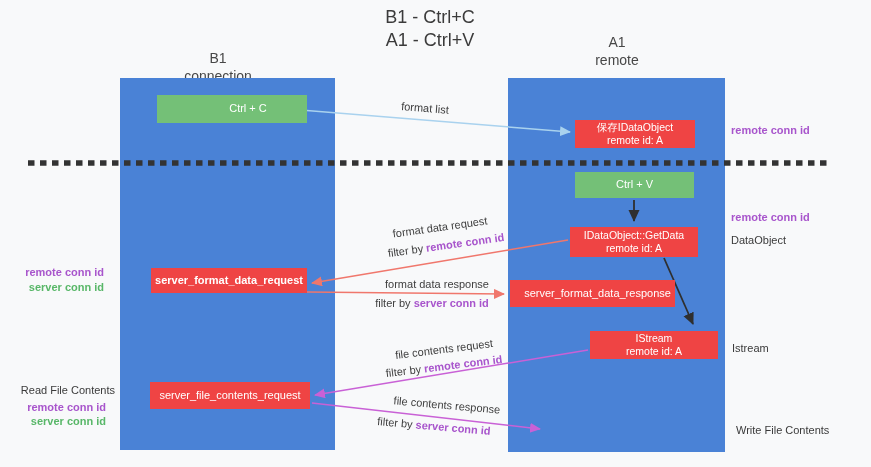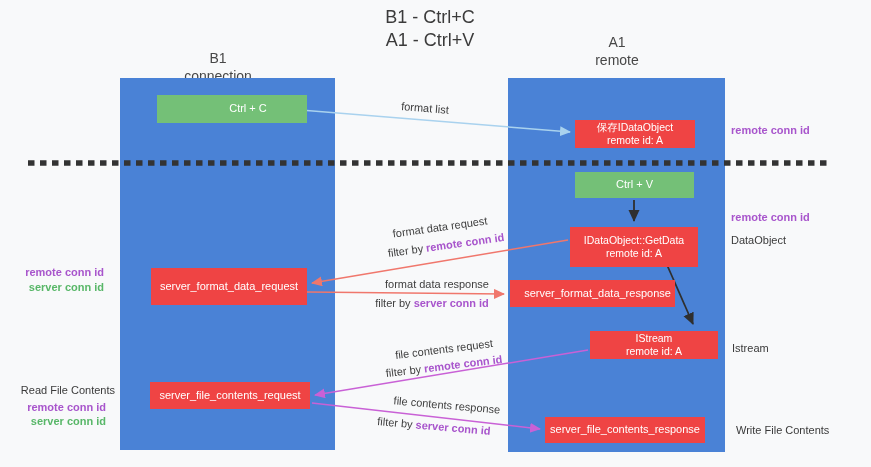--- a/index.html
+++ b/index.html
@@ -99,45 +99,42 @@
 
   <div class="box orange" style="left:575px; top:120px; width:120px; height:28px;">
     <div class="l2">保存IDataObject</div>
     <div class="l2">remote id: A</div>
   </div>
 
   <div class="box green" style="left:575px; top:172px; width:119px; height:26px;">
     <div>Ctrl + V</div>
   </div>
 
-  <div class="box orange" style="left:570px; top:227px; width:128px; height:40px;">
+  <div class="box orange" style="left:570px; top:227px; width:128px; height:30px;">
     <div class="l2">IDataObject::GetData</div>
     <div class="l2">remote id: A</div>
   </div>
 
-  <div class="box orange" style="left:151px; top:268px; width:156px; height:37px;">
+  <div class="box orange" style="left:151px; top:268px; width:156px; height:25px;font-weight:bold;">
     <div>server_format_data_request</div>
   </div>
 
   <div class="box orange" style="left:510px; top:280px; width:155px; height:27px;padding-left:10px;">
     <div>server_format_data_response</div>
   </div>
 
   <div class="box orange" style="left:590px; top:331px; width:128px; height:28px;">
     <div class="l2">IStream</div>
     <div class="l2">remote id: A</div>
   </div>
 
   <div class="box orange" style="left:150px; top:382px; width:160px; height:27px;">
     <div>server_file_contents_request</div>
   </div>
 
-  <div class="box orange" style="left:545px; top:417px; width:160px; height:26px;">
-    <div>server_file_contents_response</div>
-  </div>
 
   <div class="flow" style="left:425px; top:108px; --r:4.5deg;">format list</div>
 
   <div class="flow" style="left:440px; top:227px; --r:-8deg;">format data request</div>
   <div class="flow" style="left:446px; top:245px; --r:-8deg;">
     <span class="fprefix">filter by</span><span class="hl-purple">remote conn id</span>
   </div>
 
   <div class="flow" style="left:437px; top:284px;">format data response</div>
   <div class="flow" style="left:432px; top:303px;">

